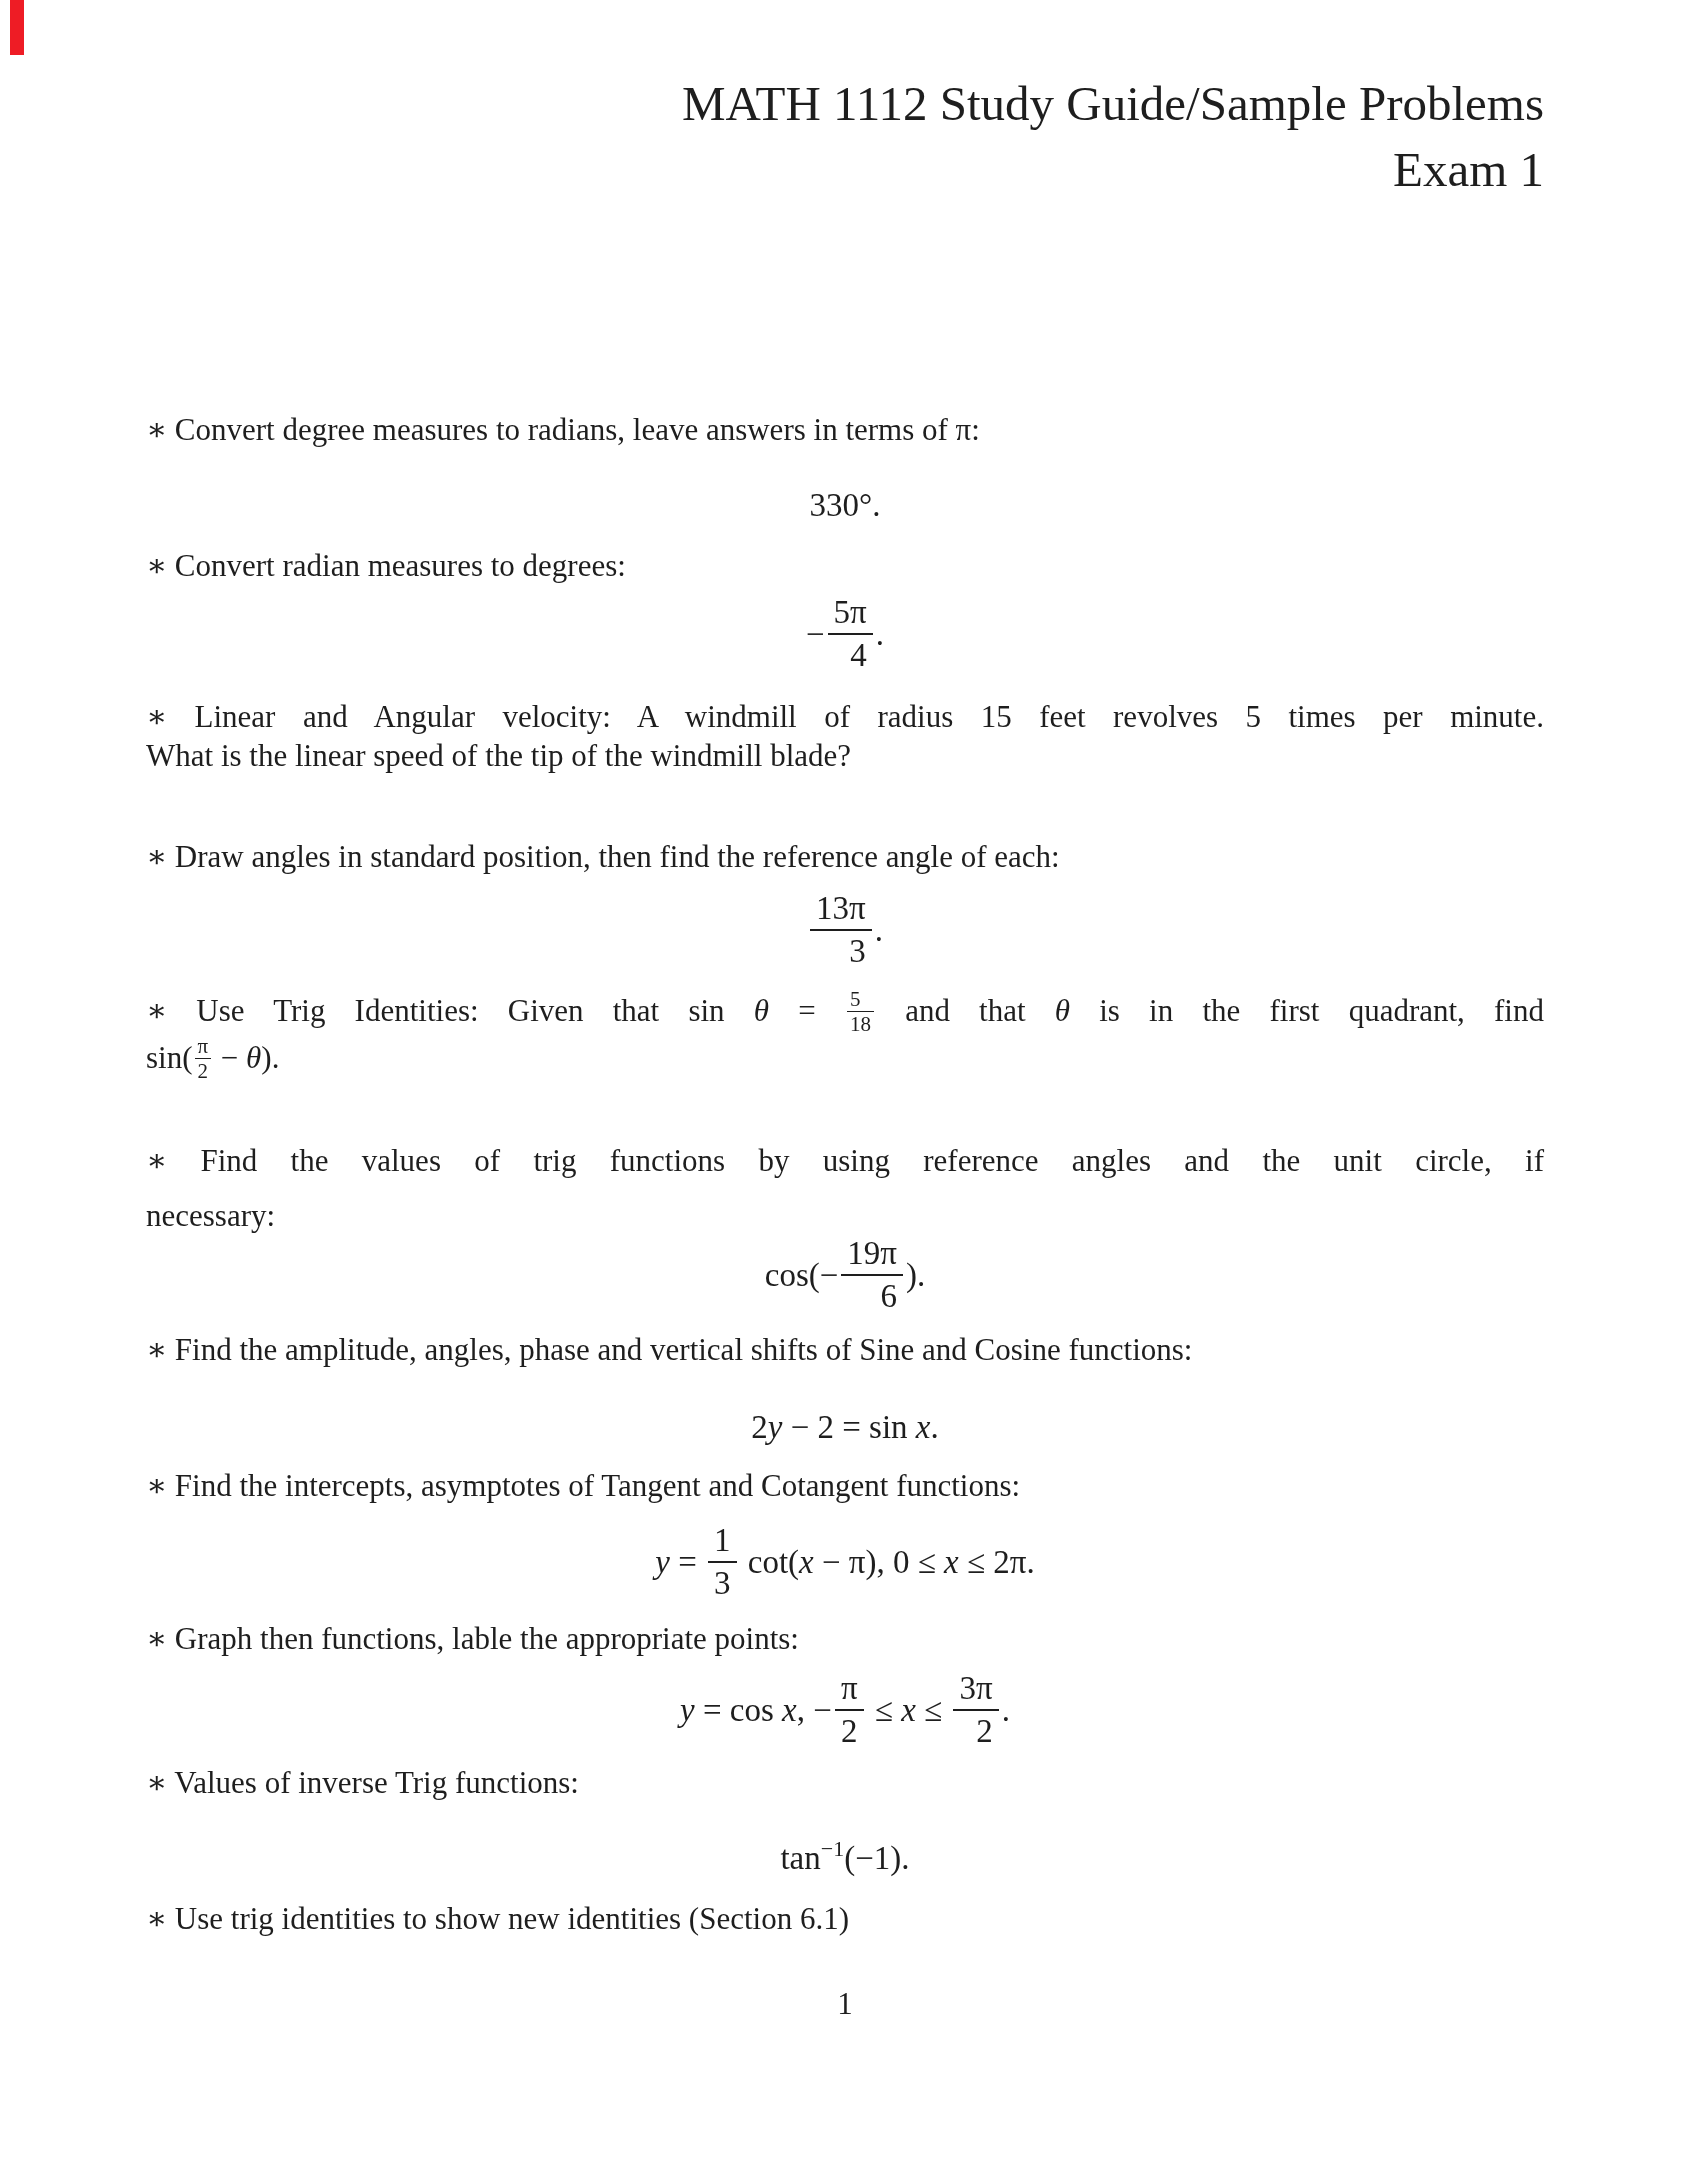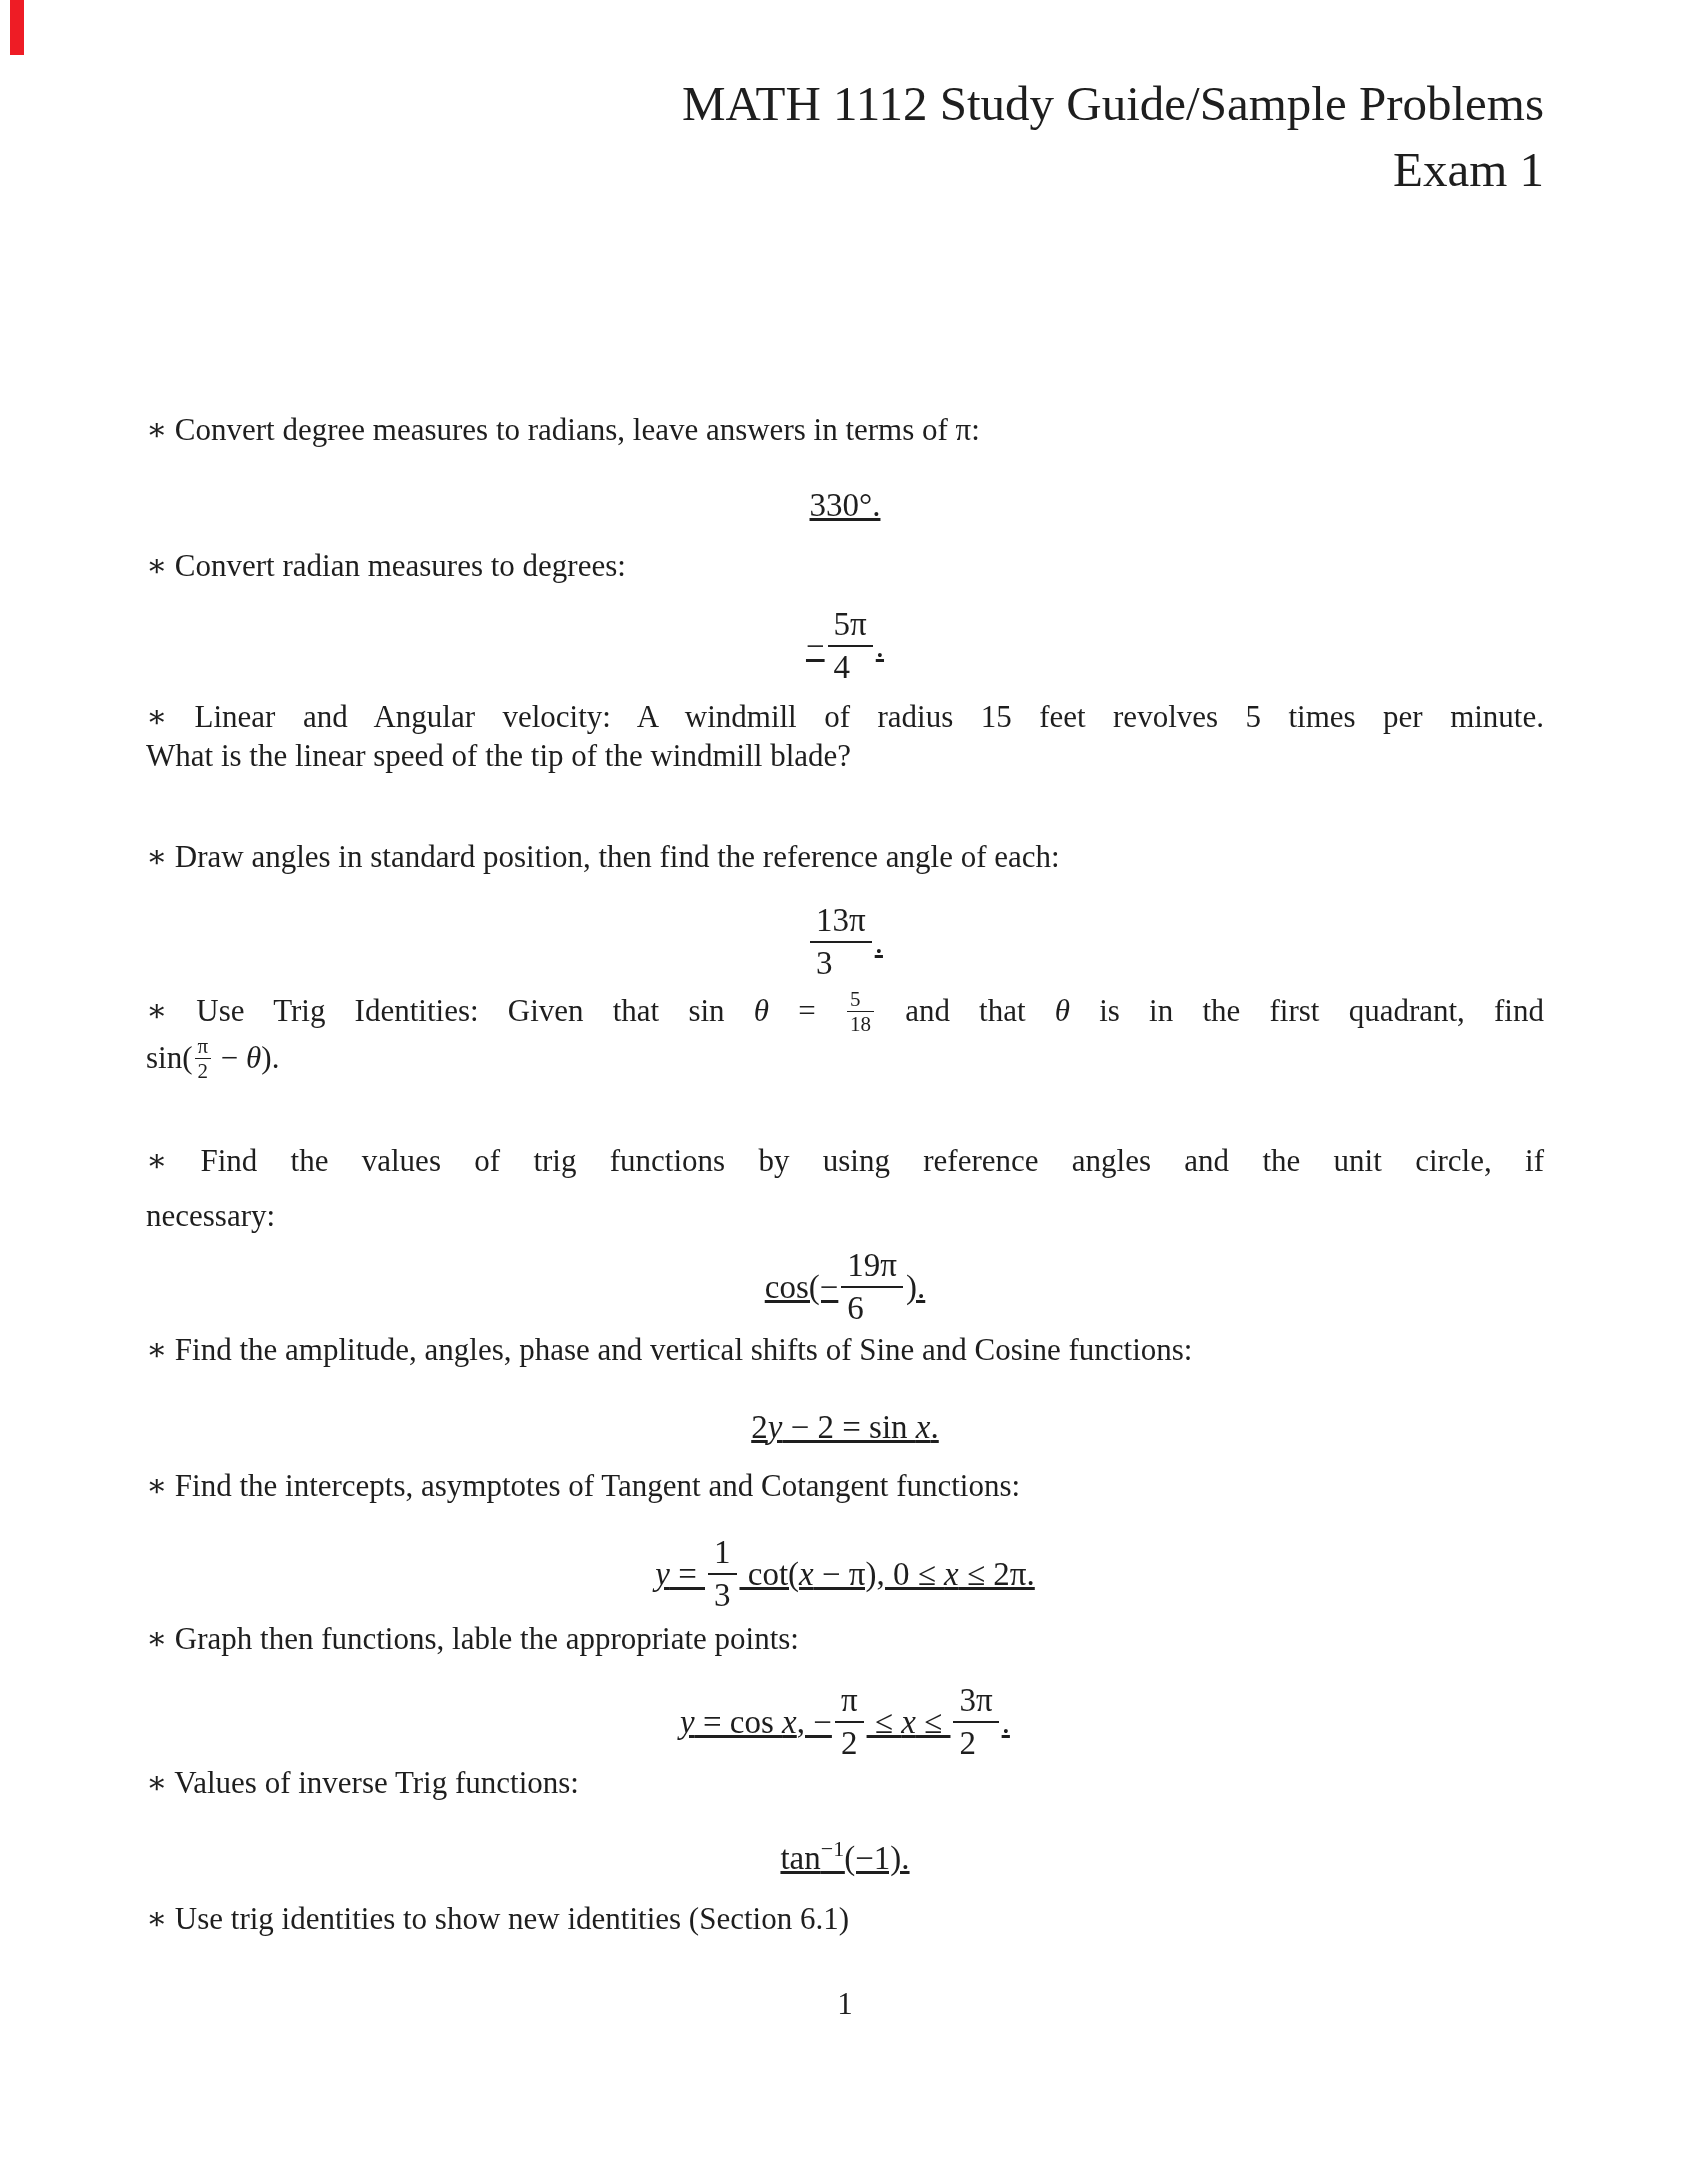--- a/index.html
+++ b/index.html
@@ -6,22 +6,22 @@
   body{
     width:1683px;height:2178px;background:#ffffff;position:relative;
     font-family:"Liberation Serif","DejaVu Serif",serif;color:#1e1e1e;
     overflow:hidden;
   }
   .red-mark{position:absolute;left:10px;top:0;width:14px;height:55px;}
   .title{position:absolute;left:146px;width:1398px;text-align:right;font-size:49px;line-height:57px;}
   .line{position:absolute;left:146px;width:1398px;font-size:31px;line-height:39px;text-align:left;}
   .just{text-align:justify;text-align-last:justify;-moz-text-align-last:justify;}
   .center{text-align:center;}
-  .eq{position:absolute;left:146px;width:1398px;text-align:center;font-size:33px;line-height:42px;text-decoration:underline;}
-  .frac{display:inline-block;vertical-align:middle;text-align:left;margin:12px 3px;line-height:1.06;transform:translateY(-3px);}
+  .eq{position:absolute;left:146px;width:1398px;text-align:center;font-size:33px;line-height:42px;}
+  .frac{display:inline-block;vertical-align:middle;text-align:right;margin:0 3px;line-height:1.06;transform:translateY(-3px);}
   .frac .num{display:block;padding:0 6px 3px;}
   .frac .den{display:block;border-top:2px solid #1e1e1e;padding:3px 6px 0;}
   .ifrac{display:inline-block;vertical-align:middle;text-align:center;margin:0 2px;font-size:21px;line-height:1.05;transform:translateY(-2px);}
   .ifrac .num{display:block;padding:0 3px 1px;}
   .ifrac .den{display:block;border-top:1.5px solid #1e1e1e;padding:1px 3px 0;}
   .it{font-style:italic;}
   .sup{font-size:22px;position:relative;top:-13px;}
 </style>
 </head>
 <body>

